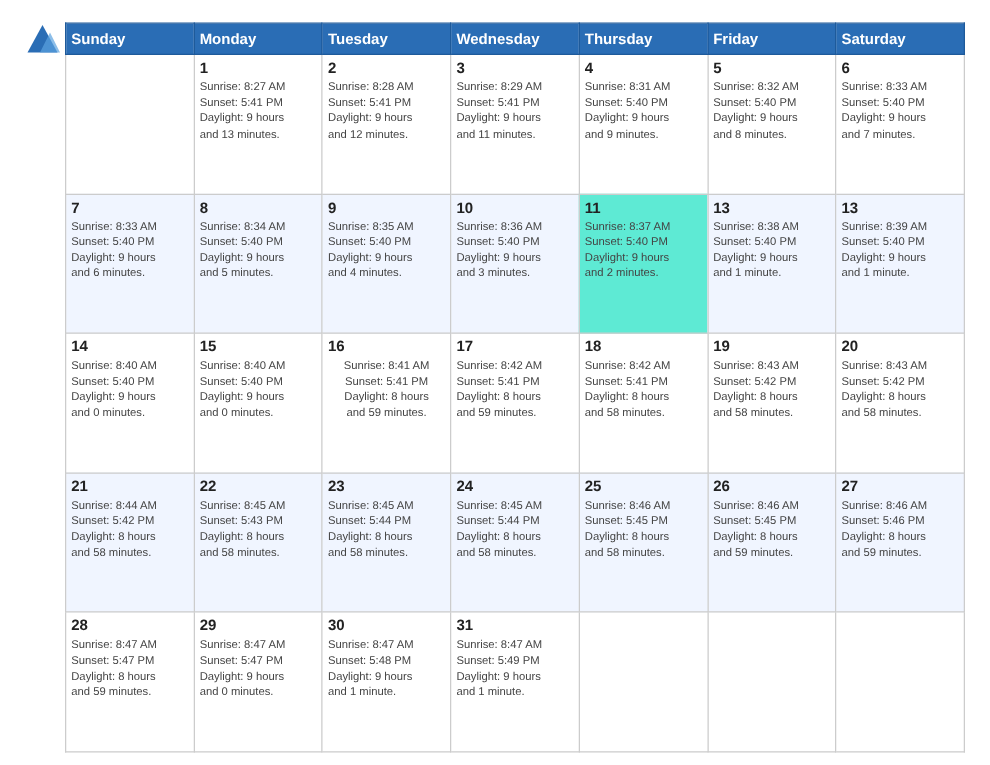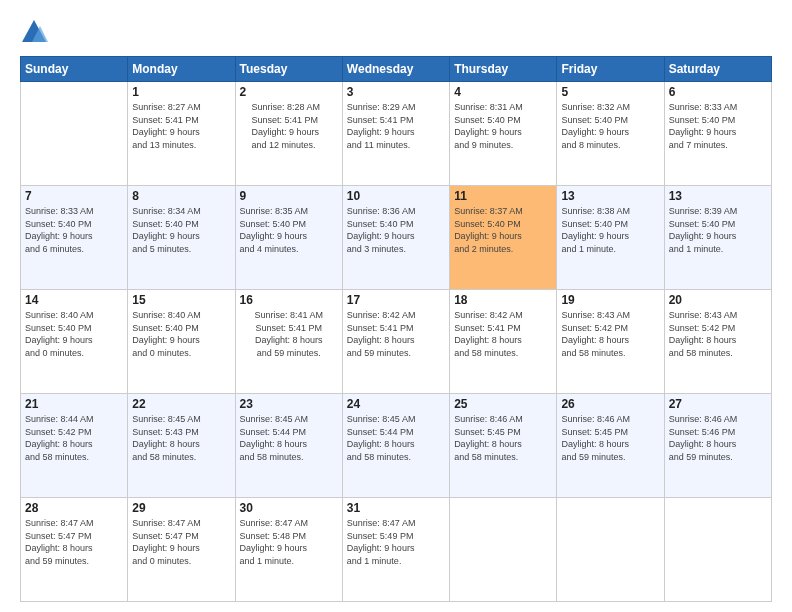--- a/index.html
+++ b/index.html
@@ -8,21 +8,20 @@
       height: 612px;
       background: #fff;
       font-family: Arial, sans-serif;
       overflow: hidden;
     }
     .page {
       width: 792px;
       height: 612px;
       padding: 18px 20px 10px 20px;
       display: flex;
-      flex-direction: column;
     }
     .header {
       display: flex;
       justify-content: space-between;
       align-items: flex-start;
       margin-bottom: 10px;
     }
     .logo {
       display: flex;
       align-items: center;
@@ -146,21 +145,21 @@
           <td class="empty-cell"></td>
           <td style="background: rgb(255, 255, 255);">
             <span class="day-num">1</span>
             <div class="cell-info" style="white-space: pre-line;">Sunrise: 8:27 AM
 Sunset: 5:41 PM
 Daylight: 9 hours
 and 13 minutes.</div>
           </td>
           <td style="background: rgb(255, 255, 255);">
             <span class="day-num">2</span>
-            <div class="cell-info" style="white-space: pre-line; margin-left: 12px;">Sunrise: 8:28 AM
+            <div class="cell-info" style="white-space: pre-line;">Sunrise: 8:28 AM
 Sunset: 5:41 PM
 Daylight: 9 hours
 and 12 minutes.</div>
           </td>
           <td style="background: rgb(255, 255, 255);">
             <span class="day-num">3</span>
             <div class="cell-info" style="white-space: pre-line;">Sunrise: 8:29 AM
 Sunset: 5:41 PM
 Daylight: 9 hours
 and 11 minutes.</div>
@@ -209,21 +208,21 @@
 Daylight: 9 hours
 and 4 minutes.</div>
           </td>
           <td style="background: rgb(240, 245, 255);">
             <span class="day-num">10</span>
             <div class="cell-info" style="white-space: pre-line;">Sunrise: 8:36 AM
 Sunset: 5:40 PM
 Daylight: 9 hours
 and 3 minutes.</div>
           </td>
-          <td style="background: #fdba74; margin-left: 36px;">
+          <td style="background: #5eead4; margin-left: 36px;">
             <span class="day-num">11</span>
             <div class="cell-info" style="white-space: pre-line;">Sunrise: 8:37 AM
 Sunset: 5:40 PM
 Daylight: 9 hours
 and 2 minutes.</div>
           </td>
           <td style="background: rgb(240, 245, 255);">
             <span class="day-num">13</span>
             <div class="cell-info" style="white-space: pre-line;">Sunrise: 8:38 AM
 Sunset: 5:40 PM

